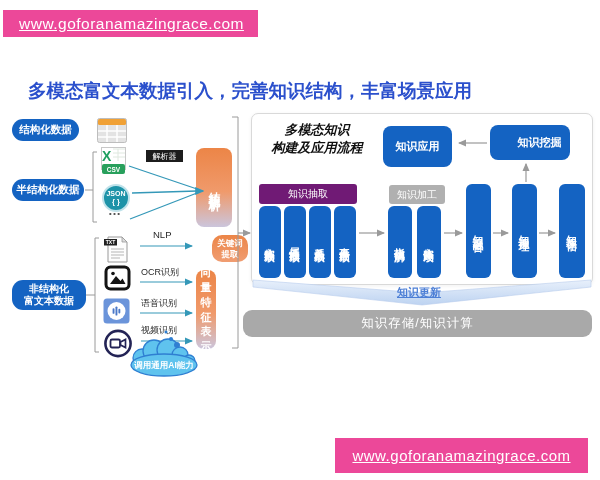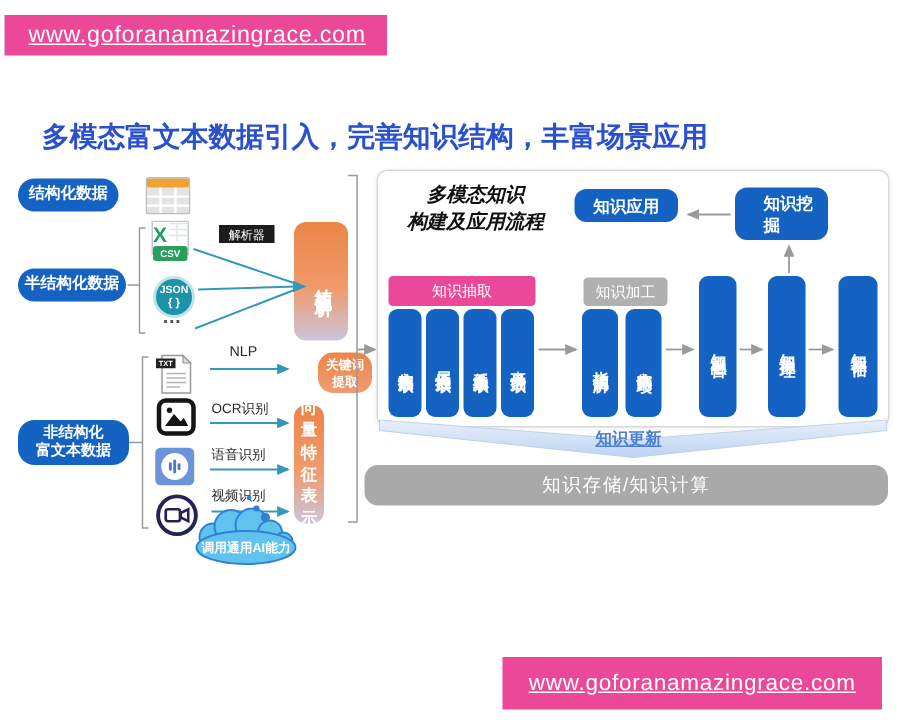--- a/index.html
+++ b/index.html
@@ -10,21 +10,21 @@
   .src-btn{background:#1463c2;color:#fff;border-radius:11px;display:flex;flex-direction:column;
            align-items:center;justify-content:center;font-weight:bold;text-align:center;line-height:1.25;}
   .title{color:#2b50cc;font-weight:bold;white-space:nowrap;}
   .orange{background:linear-gradient(180deg,#ec8547 0%,#f09a6b 55%,#cbc5dc 100%);
           border-radius:8px;color:#fff;font-weight:bold;display:flex;align-items:center;justify-content:center;}
   .orange.solid{background:linear-gradient(180deg,#ec8547,#f09d72);}
   .vtext{writing-mode:vertical-rl;text-orientation:upright;}
   .wrap2{word-break:break-all;text-align:center;}
   .pill{background:#1463c2;border-radius:6px;color:#fff;font-weight:bold;
         display:flex;align-items:center;justify-content:center;}
-  .ghead{background:#ec4899;border-radius:3px;color:#fff;display:flex;align-items:center;justify-content:center;}
+  .ghead{background:#701a75;border-radius:3px;color:#fff;display:flex;align-items:center;justify-content:center;}
   .panel{border:1px solid #d9d9d9;border-radius:7px;background:#fff;box-shadow:0 1px 4px rgba(0,0,0,.06);}
   .ptitle{font-weight:bold;font-style:italic;color:#101010;text-align:center;line-height:1.4;}
   .storage{background:#a9a9a9;border-radius:9px;color:#fff;display:flex;align-items:center;justify-content:center;}
   .lbl{color:#2a2a2a;}
   .parser-tag{background:#1c1c1c;color:#fff;display:flex;align-items:center;justify-content:center;font-family:Liberation Mono, monospace;}
   .json-circle{background:#1d93a8;border:2px solid #bfe2ea;border-radius:50%;color:#fff;
                display:flex;flex-direction:column;align-items:center;justify-content:center;font-weight:bold;}
   .update-lbl{color:#4d7fd6;font-weight:bold;text-align:center;text-decoration:underline;}
   svg{display:block;}
   .overlay{pointer-events:none;}
@@ -193,22 +193,22 @@
   <div class="abs orange solid wrap2" style="left:212px;top:235px;width:36px;height:27px;font-size:8.5px;line-height:1.25;padding:0 4px;z-index:2;border-radius:10px;">关键词提取</div>
   <div class="abs orange wrap2" style="left:196px;top:270px;width:20px;height:79px;font-size:11px;line-height:1.35;padding:0 5px;z-index:2;">向量特征表示</div>
 
   <div class="abs panel" style="left:251px;top:113px;width:342px;height:172px;z-index:1;"></div>
 
   <div class="abs ptitle" style="left:258px;top:121px;width:118px;font-size:13px;z-index:2;">
     <div>多模态知识</div>
     <div>构建及应用流程</div>
   </div>
 
-  <div class="abs pill" style="left:383px;top:126px;width:69px;height:22px;font-size:11px;border-radius:8px;z-index:2;">知识应用</div>
-  <div class="abs pill" style="left:490px;top:125px;width:62px;height:35px;font-size:11px;border-radius:8px;z-index:2;padding-left:19px;">知识挖掘</div>
+  <div class="abs pill" style="left:383px;top:126px;width:69px;height:41px;font-size:11px;border-radius:8px;z-index:2;">知识应用</div>
+  <div class="abs pill" style="left:490px;top:125px;width:80px;height:35px;font-size:11px;border-radius:8px;z-index:2;padding-left:19px;">知识挖掘</div>
 
   <div class="abs ghead" style="left:259px;top:184px;width:98px;height:20px;font-size:10px;z-index:2;">知识抽取</div>
   <div class="abs pill vtext" style="left:259px;top:206px;width:22px;height:72px;font-size:10.5px;letter-spacing:1.5px;z-index:2;">实体抽取</div>
   <div class="abs pill vtext" style="left:284px;top:206px;width:22px;height:72px;font-size:10.5px;letter-spacing:1.5px;z-index:2;">属性抽取</div>
   <div class="abs pill vtext" style="left:309px;top:206px;width:22px;height:72px;font-size:10.5px;letter-spacing:1.5px;z-index:2;">关系抽取</div>
   <div class="abs pill vtext" style="left:334px;top:206px;width:22px;height:72px;font-size:10.5px;letter-spacing:1.5px;z-index:2;">事件抽取</div>
 
   <div class="abs ghead" style="left:389px;top:185px;width:56px;height:19px;font-size:10px;background:#b0b0b0;z-index:2;">知识加工</div>
   <div class="abs pill vtext" style="left:388px;top:206px;width:24px;height:72px;font-size:10.5px;letter-spacing:1.5px;z-index:2;">指代消解</div>
   <div class="abs pill vtext" style="left:417px;top:206px;width:24px;height:72px;font-size:10.5px;letter-spacing:1.5px;z-index:2;">实体消歧</div>

